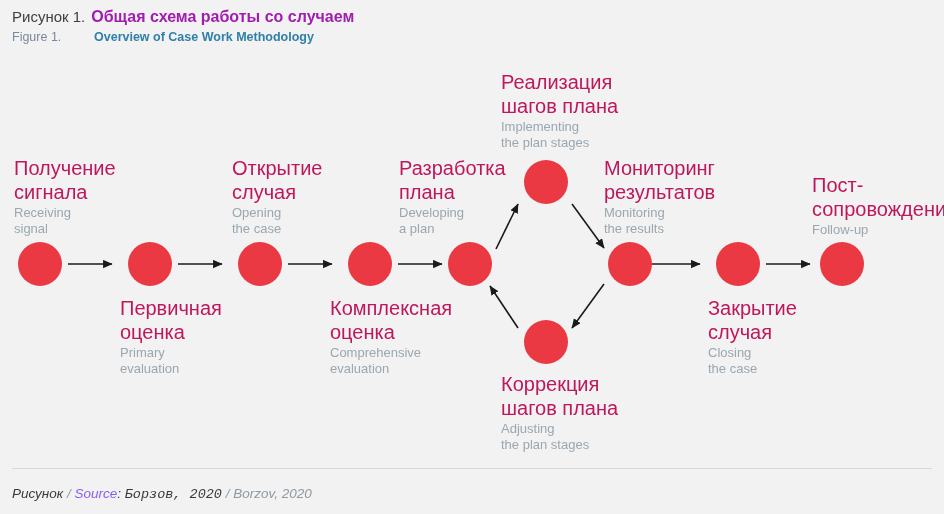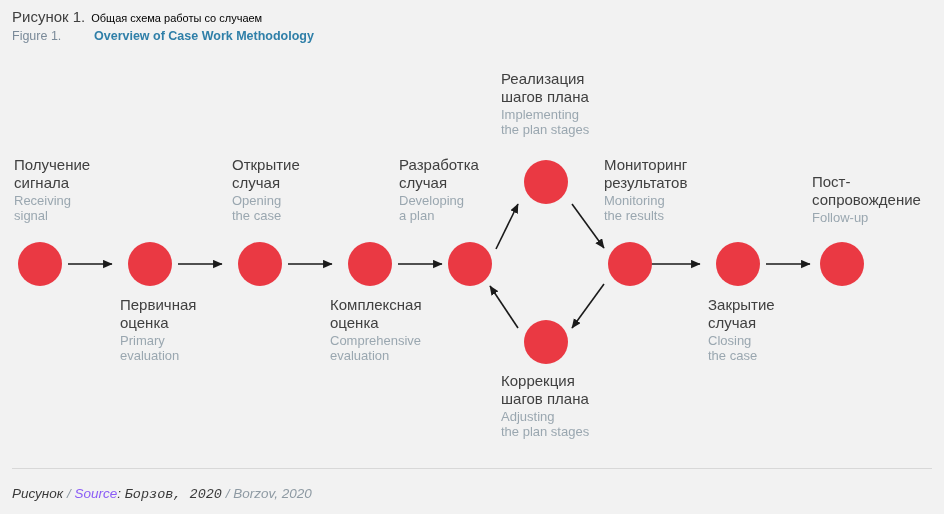--- a/index.html
+++ b/index.html
@@ -32,23 +32,23 @@
     display: flex;
     align-items: baseline;
     white-space: nowrap;
   }
   .hdr-ru-label {
     font-size: 15px;
     color: #3f3f3f;
     margin-right: 6px;
   }
   .hdr-ru-title {
-    font-size: 11px;
-    font-weight: normal;
-    color: #000000;
+    font-size: 16px;
+    font-weight: bold;
+    color: #a21caf;
   }
   .hdr-en-label {
     font-size: 12.5px;
     color: #7a8a99;
     margin-right: 6px;
     width: 76px;
     display: inline-block;
   }
   .hdr-en-title {
     font-size: 12.5px;
@@ -81,22 +81,22 @@
     border-radius: 50%;
     background: #ea3943;
   }
 
   
   .label {
     position: absolute;
     line-height: 1.22;
   }
   .label .ru {
-    font-size: 15px;
-    color: #404040;
+    font-size: 20px;
+    color: #be185d;
     white-space: pre-line;
   }
   .label .en {
     font-size: 13px;
     color: #9aa7b0;
     white-space: pre-line;
   }
 
   
   .footer-rule {
@@ -193,21 +193,21 @@
 
     <div class="label" style="left:330px; top:244px; width:130px;">
       <div class="ru">Комплексная
 оценка</div>
       <div class="en">Comprehensive
 evaluation</div>
     </div>
 
     <div class="label" style="left:399px; top:104px; width:110px;">
       <div class="ru">Разработка
-случая</div>
+плана</div>
       <div class="en">Developing
 a plan</div>
     </div>
 
     <div class="label" style="left:501px; top:18px; width:140px;">
       <div class="ru">Реализация
 шагов плана</div>
       <div class="en">Implementing
 the plan stages</div>
     </div>

